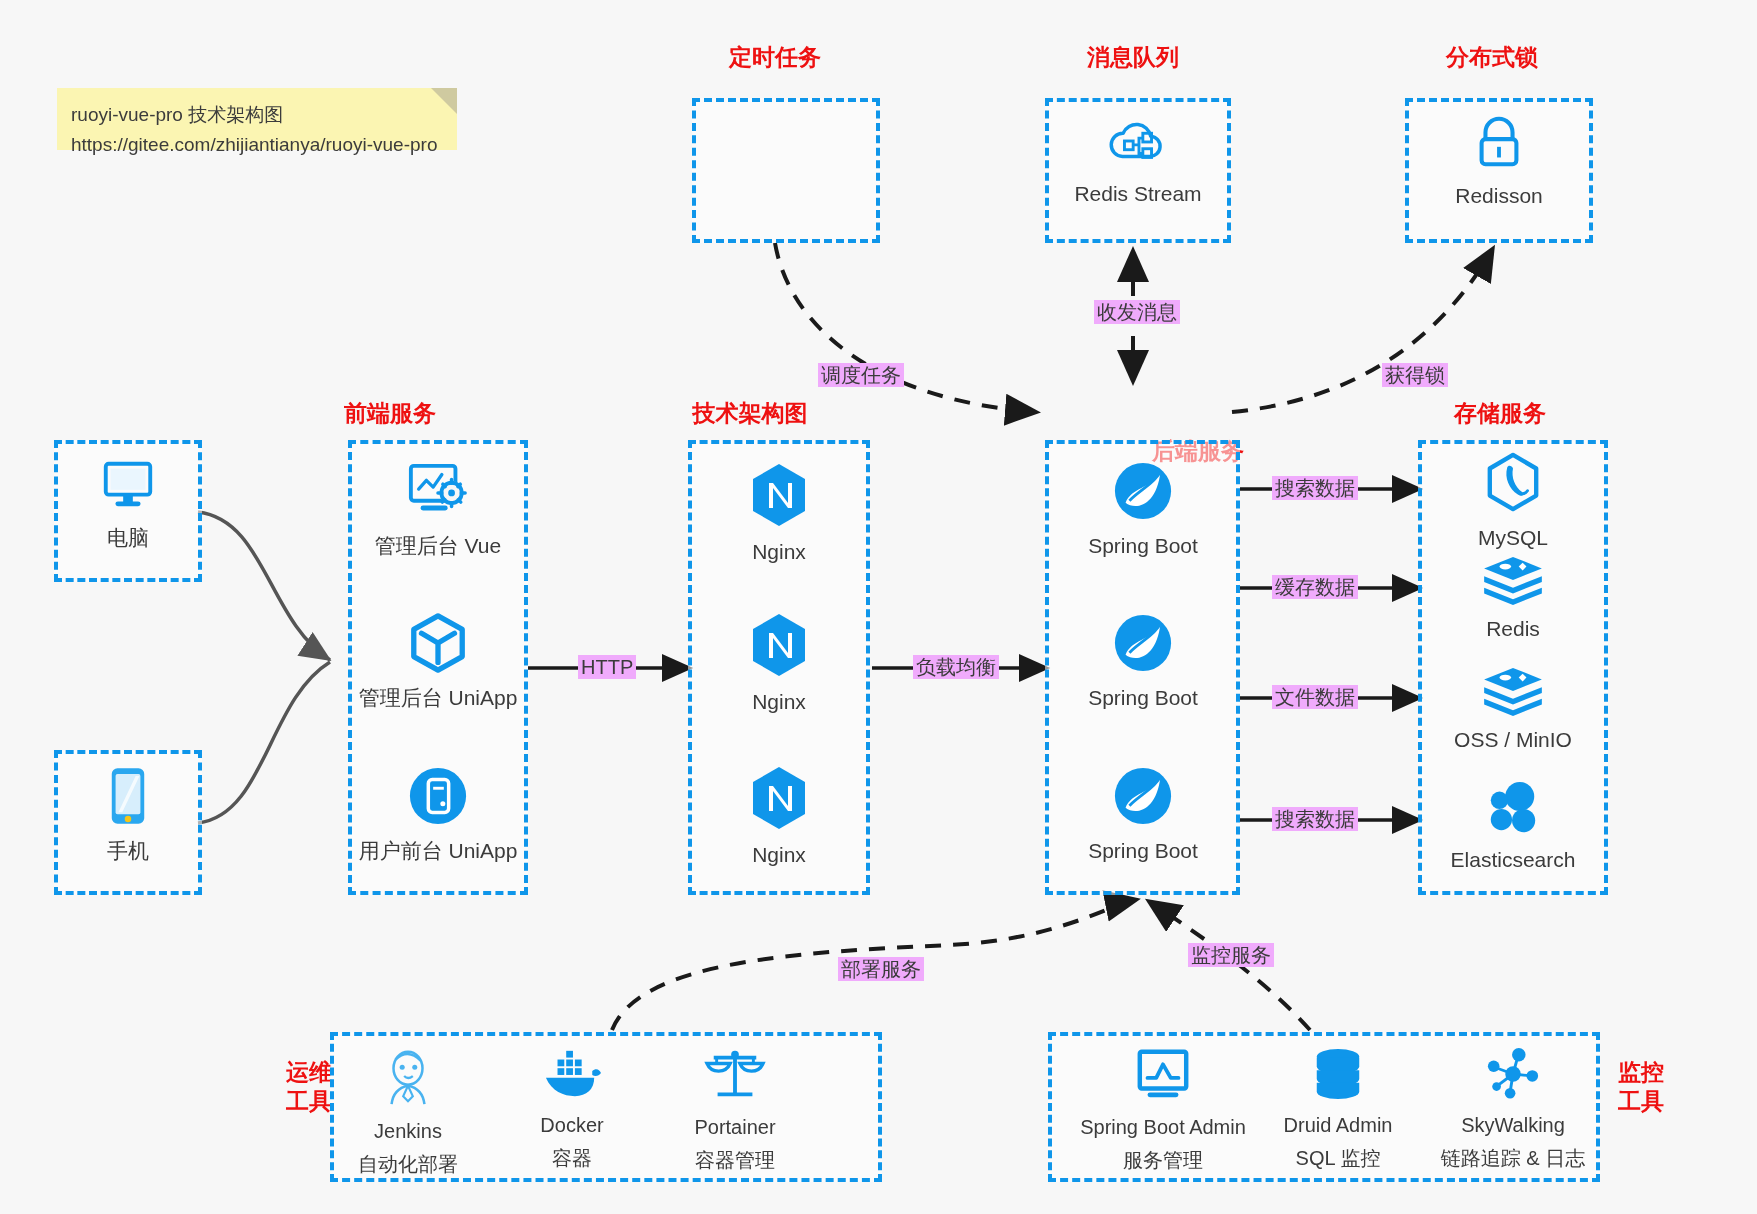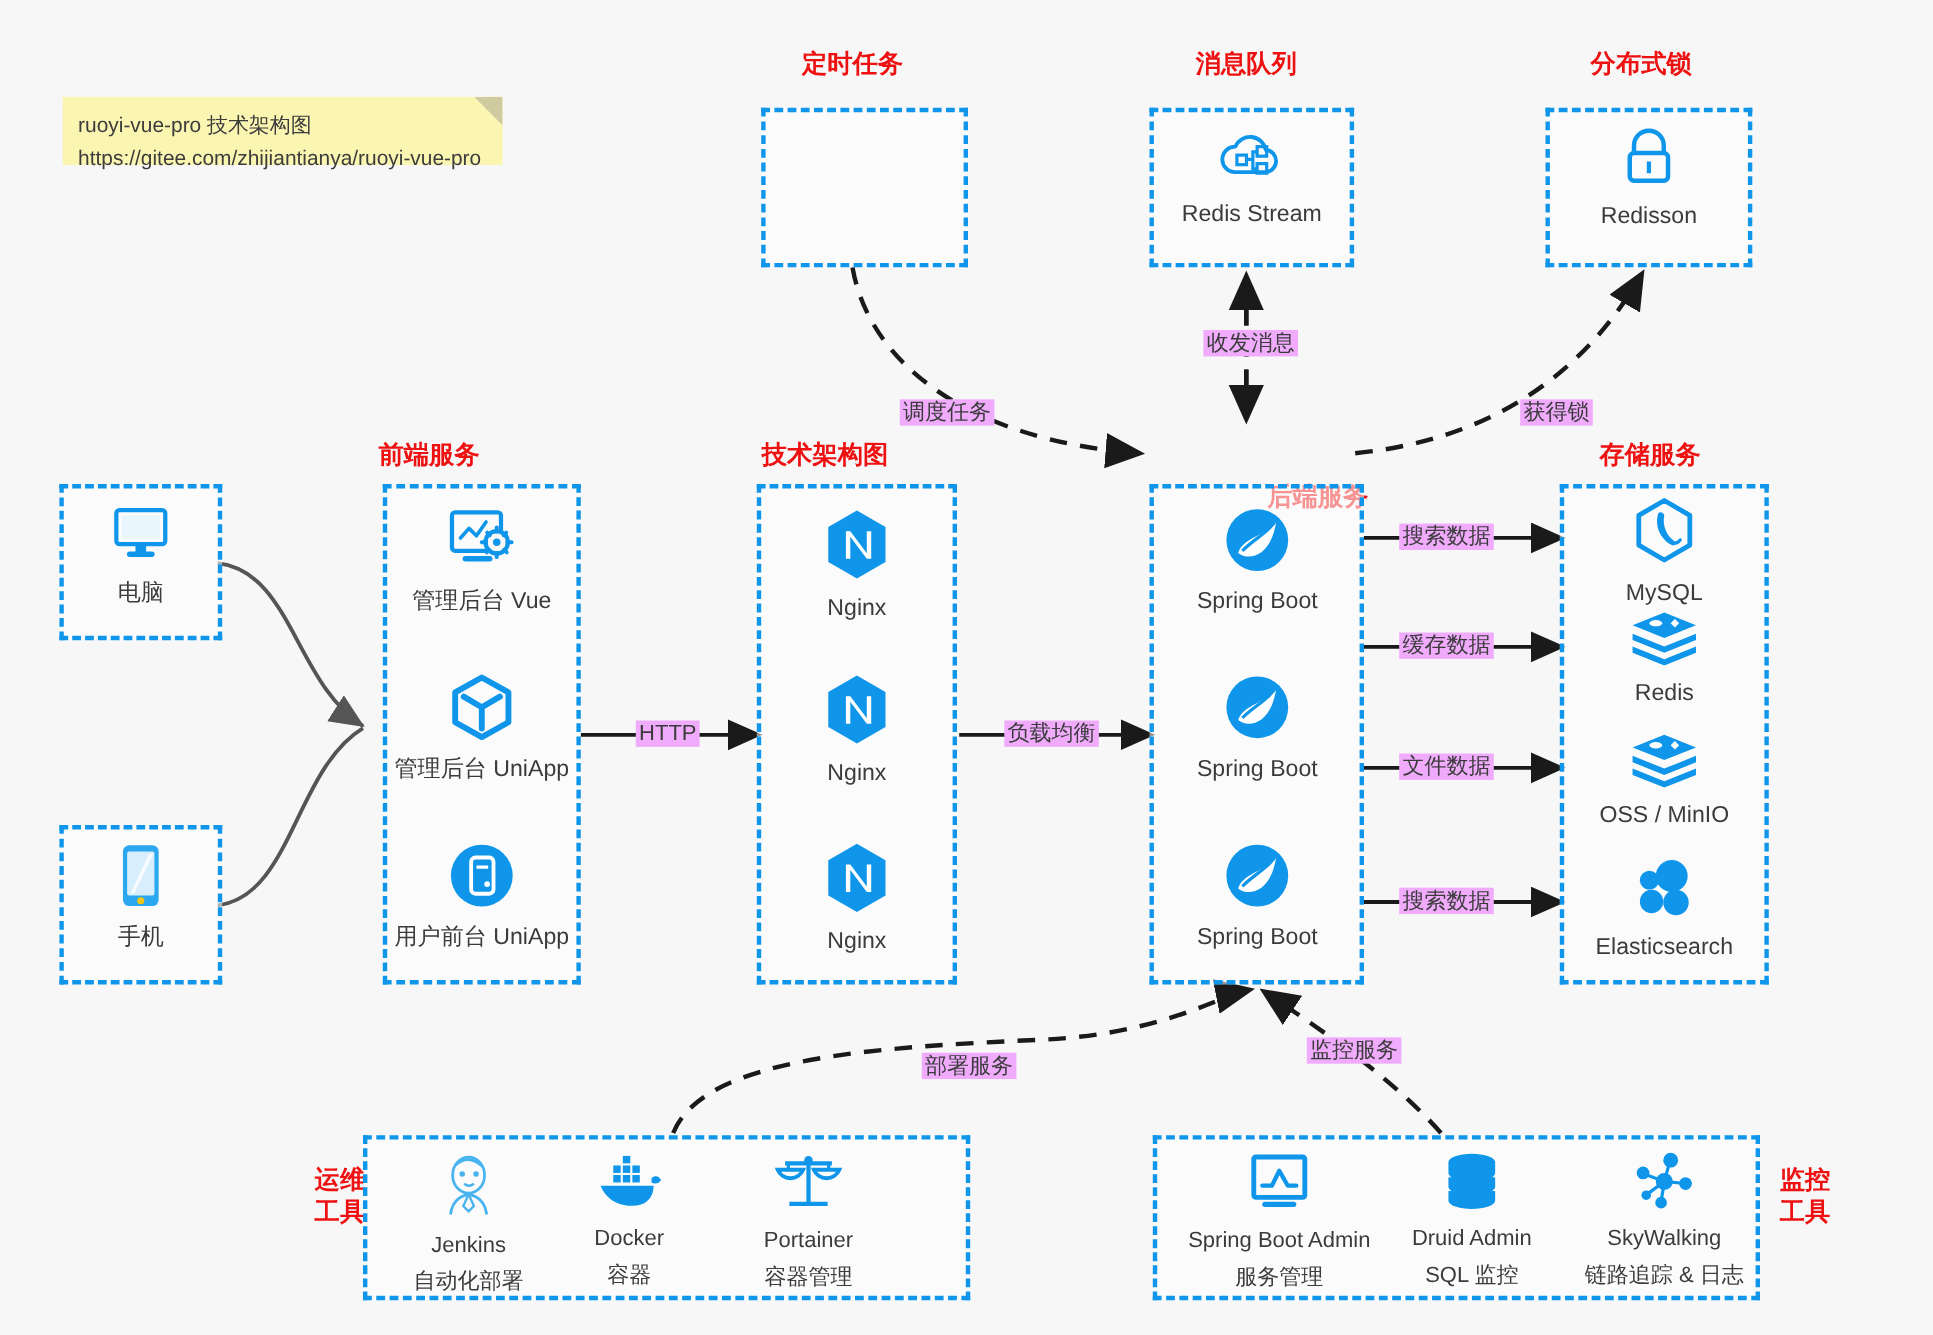--- a/index.html
+++ b/index.html
@@ -324,21 +324,21 @@
     </span>
     <span class="cap">Elasticsearch</span>
   </div>
 
   <div class="grp-title side" style="left:252px;top:1058px;width:80px;text-align:right;">
     <div>运维</div>
     <div>工具</div>
   </div>
   <div class="box" style="left:330px;top:1032px;width:552px;height:150px;"></div>
 
-  <div class="node" style="left:341px;top:1046px;">
+  <div class="node" style="left:323px;top:1046px;">
     <span class="ico">
       <svg width="58" height="62" viewBox="0 0 60 64">
         <ellipse cx="30" cy="23" rx="15" ry="17" fill="none" stroke="#49b3f0" stroke-width="2.6"></ellipse>
         <path d="M17 14 q13 -12 26 1" fill="none" stroke="#49b3f0" stroke-width="2.6"></path>
         <circle cx="24" cy="22" r="2.6" fill="#49b3f0"></circle>
         <circle cx="37" cy="22" r="2.6" fill="#49b3f0"></circle>
         <path d="M26 31 q4 4 9 0" fill="none" stroke="#49b3f0" stroke-width="2.4"></path>
         <path d="M13 60 q2 -16 17 -19 q15 3 17 19" fill="none" stroke="#49b3f0" stroke-width="2.6"></path>
         <path d="M30 41 l-5 11 l5 5 l5 -5 z" fill="none" stroke="#49b3f0" stroke-width="2.2"></path>
       </svg>

